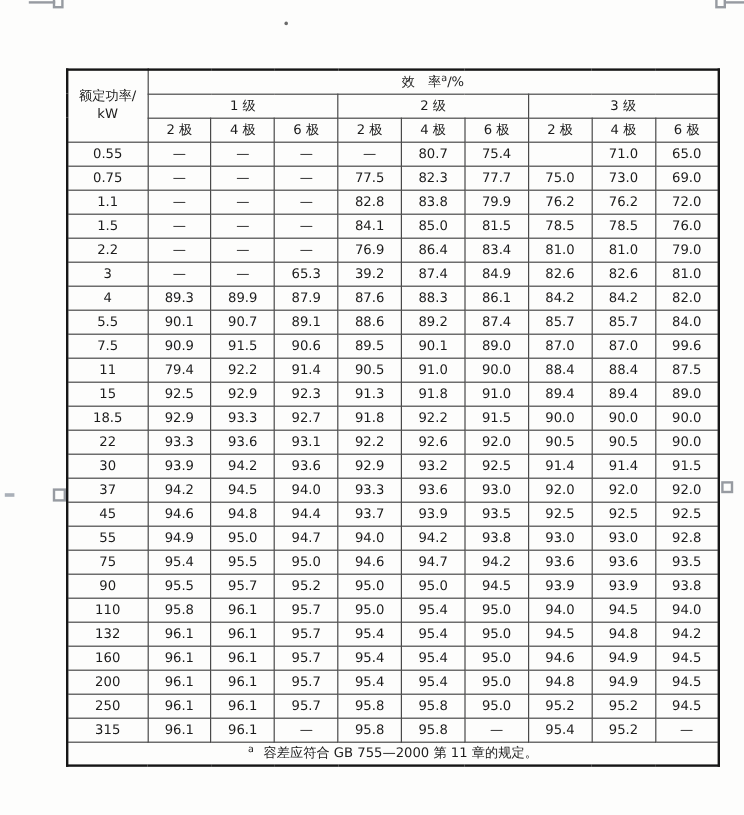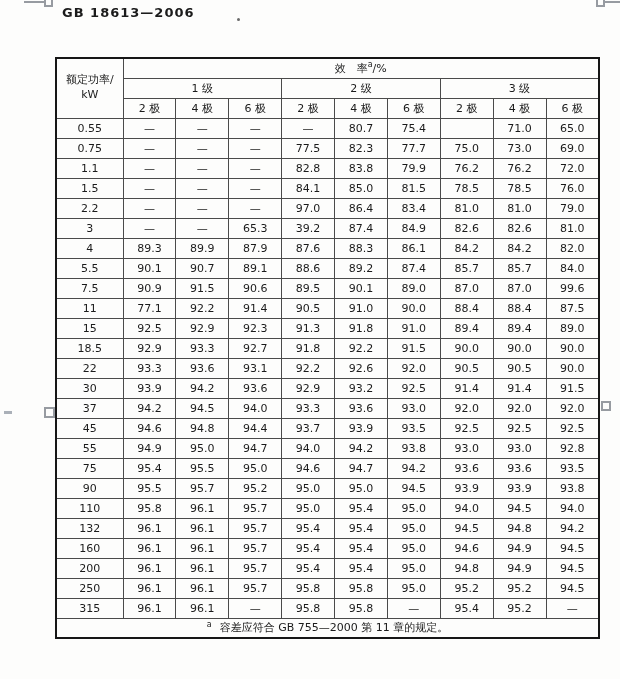--- a/index.html
+++ b/index.html
@@ -76,21 +76,20 @@
 
   <div class="mark" style="left:24px; top:1px; width:22px; height:2px;"></div>
   <div class="mark-square" style="left:44px; top:-3px; width:9px; height:10px;"></div>
   <div class="mark-square" style="left:596px; top:-3px; width:9px; height:10px;"></div>
   <div class="mark" style="left:604px; top:1px; width:16px; height:2px;"></div>
   <div class="smudge" style="left:4px; top:411px; width:8px; height:3px;"></div>
   <div class="mark-square" style="left:44px; top:407px; width:11px; height:11px;"></div>
   <div class="mark-square" style="left:601px; top:401px; width:10px; height:10px;"></div>
   <div class="dot" style="left:237px; top:18px; width:3px; height:3px;"></div>
 
-  <div class="doc-number">GB 18613—2006</div>
 
 
   <table class="eff">
     <colgroup>
       <col style="width:67px">
       <col span="9">
     </colgroup>
     <thead>
       <tr>
         <th rowspan="3" class="rated-power"><span>额定功率/</span><br><span>kW</span></th>
@@ -160,21 +159,21 @@
           <td>81.5</td>
           <td>78.5</td>
           <td>78.5</td>
           <td>76.0</td>
         </tr>
         <tr>
           <td>2.2</td>
           <td>—</td>
           <td>—</td>
           <td>—</td>
-          <td>97.0</td>
+          <td>76.9</td>
           <td>86.4</td>
           <td>83.4</td>
           <td>81.0</td>
           <td>81.0</td>
           <td>79.0</td>
         </tr>
         <tr>
           <td>3</td>
           <td>—</td>
           <td>—</td>
@@ -217,21 +216,21 @@
           <td>90.6</td>
           <td>89.5</td>
           <td>90.1</td>
           <td>89.0</td>
           <td>87.0</td>
           <td>87.0</td>
           <td>99.6</td>
         </tr>
         <tr>
           <td>11</td>
-          <td>77.1</td>
+          <td>79.4</td>
           <td>92.2</td>
           <td>91.4</td>
           <td>90.5</td>
           <td>91.0</td>
           <td>90.0</td>
           <td>88.4</td>
           <td>88.4</td>
           <td>87.5</td>
         </tr>
         <tr>

